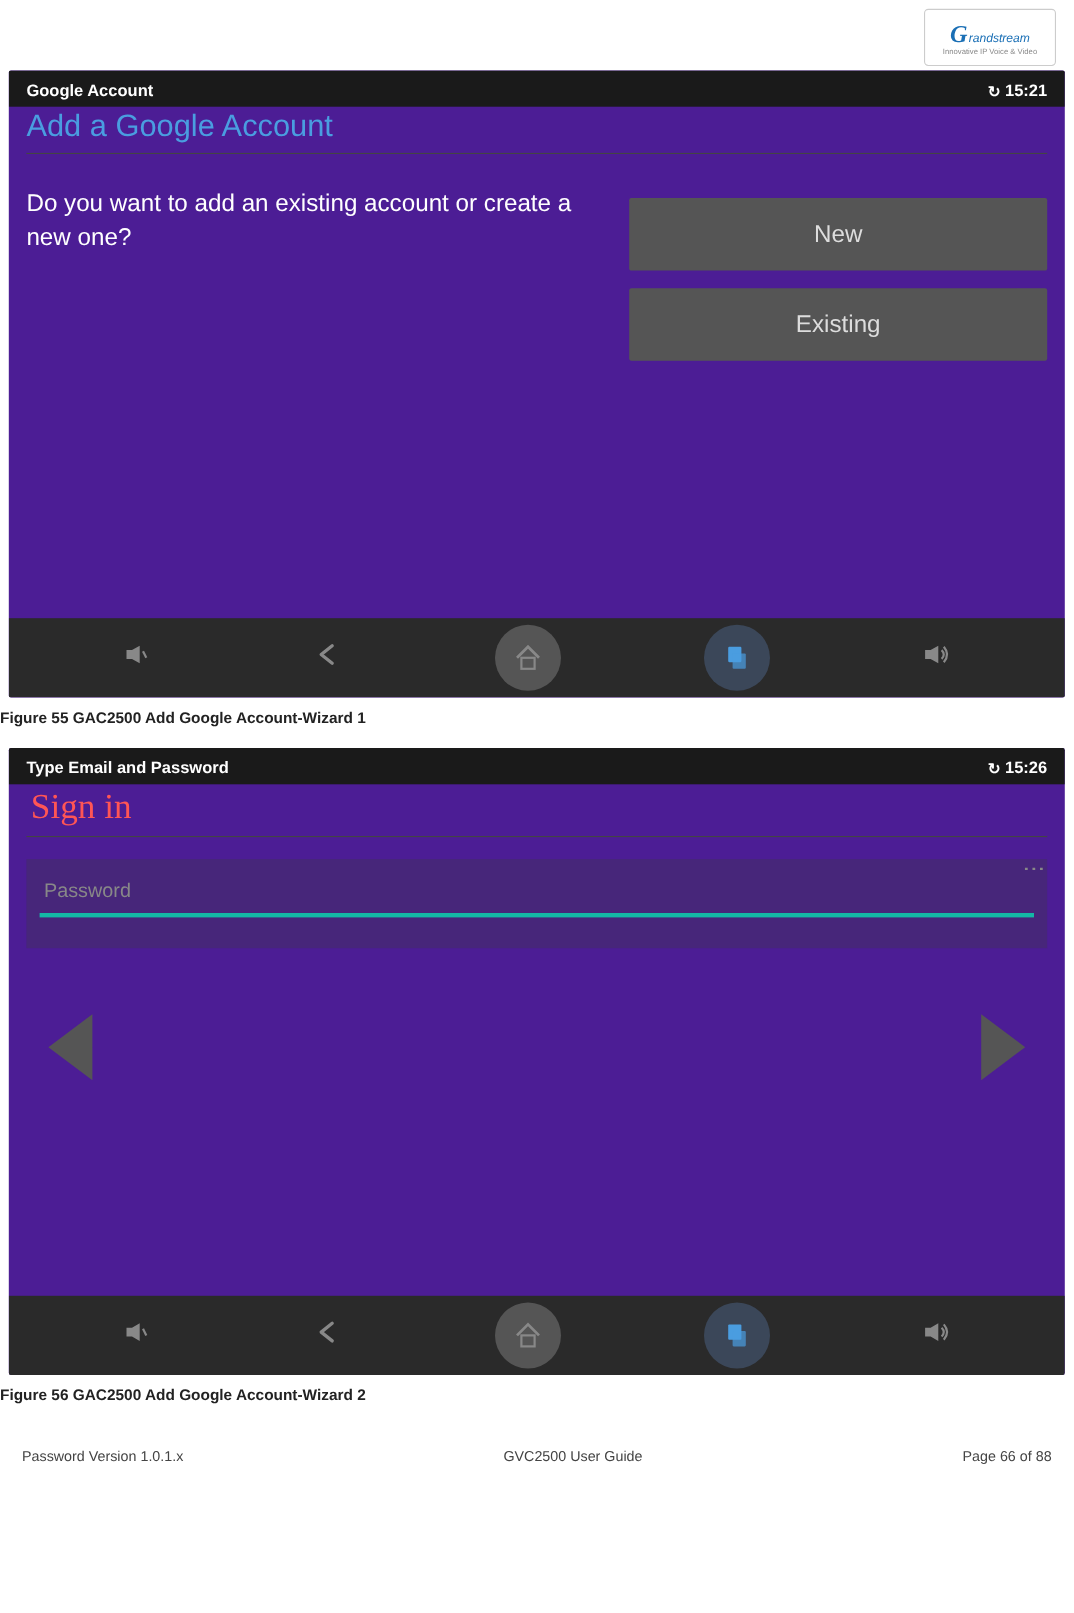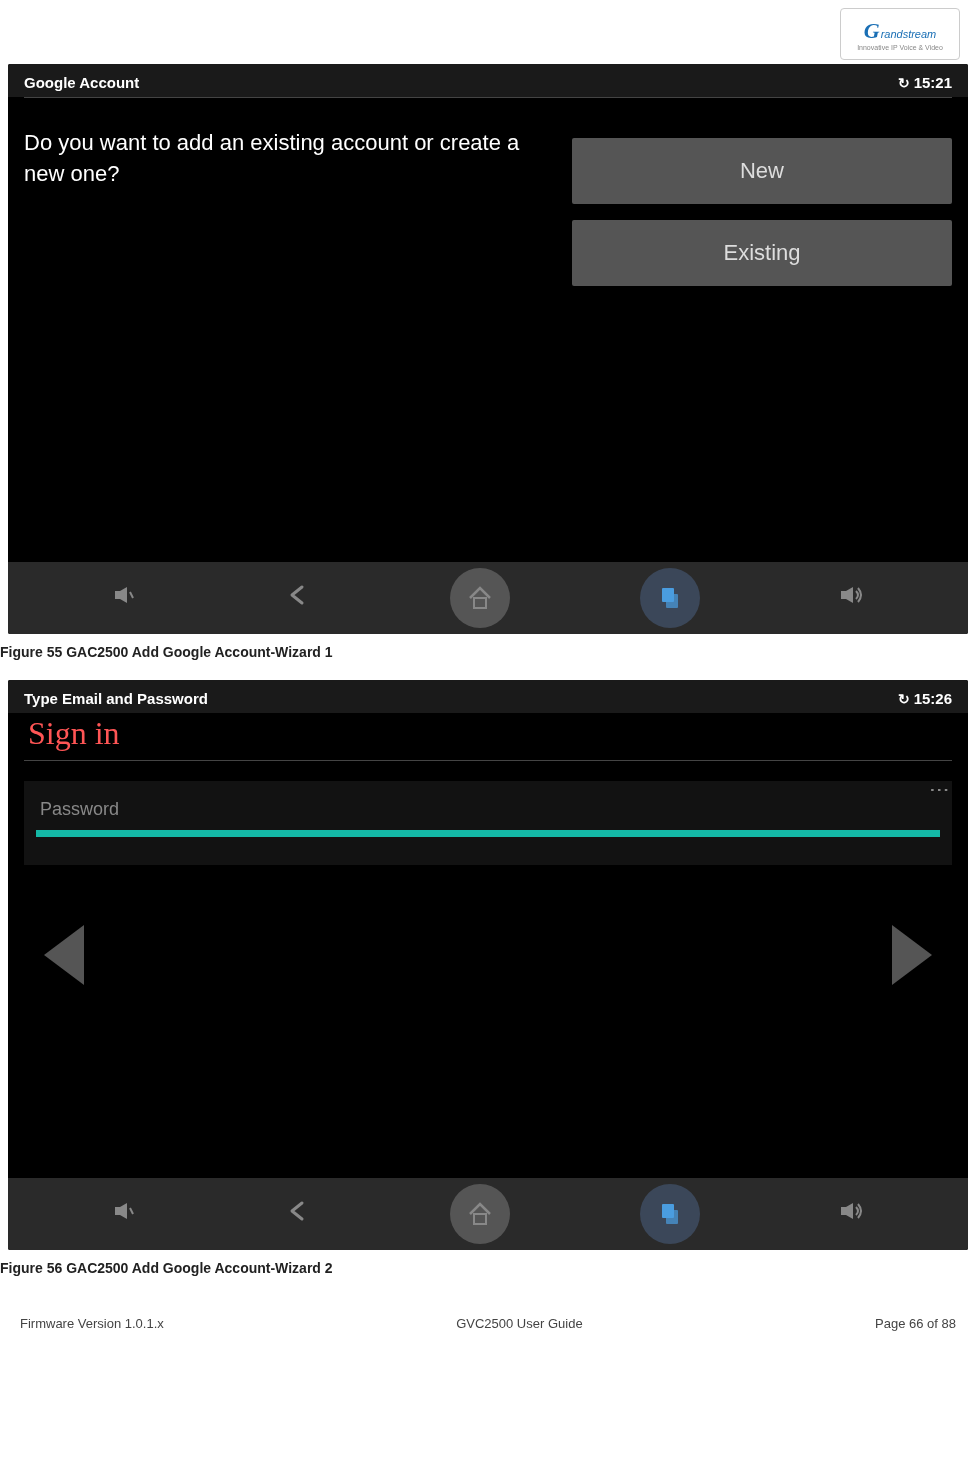--- a/index.html
+++ b/index.html
@@ -36,21 +36,21 @@
       font-family: Georgia, serif;
       font-style: italic;
     }
     .logo-sub {
       font-size: 7px;
       color: #888;
     }
 
     
     .screen {
-      background: #000000;
+      background: #4c1d95;
       margin: 0 8px;
       border-radius: 2px;
       overflow: hidden;
       position: relative;
     }
 
     
     .screen1 {
       height: 570px;
     }
@@ -205,21 +205,21 @@
       width: 100%;
       margin-bottom: 20px;
       outline: none;
     }
     .input-field::placeholder {
       color: #888;
     }
     .input-field-password {
       background: transparent;
       border: none;
-      border-bottom: 7px solid #14b8a6;
+      border-bottom: 4px solid #14b8a6;
       color: #888;
       font-size: 18px;
       padding: 10px 4px;
       width: 100%;
       margin-bottom: 20px;
       outline: none;
     }
     .input-field-password::placeholder {
       color: #888;
     }
@@ -285,20 +285,21 @@
 </div>
 
 <div class="screen screen1">
   <div class="screen-header">
     <span class="screen-header-title">Google Account</span>
     <div class="screen-time">
       <span style="font-size:14px;">↻</span>
       <span>15:21</span>
     </div>
   </div>
+  <div class="screen-subtitle">Add a Google Account</div>
   <div class="screen-divider"></div>
 
   <div class="screen1-content">
     <div class="screen1-left">
       <p class="screen1-question">Do you want to add an existing account or create a new one?</p>
     </div>
     <div class="screen1-right">
       <button class="btn-option">New</button>
       <button class="btn-option">Existing</button>
     </div>
@@ -398,16 +399,16 @@
         <path d="M19,10 Q23,14 19,18" stroke="#888" stroke-width="2" fill="none"></path>
         <path d="M21,7 Q27,14 21,21" stroke="#888" stroke-width="2" fill="none"></path>
       </svg>
     </span>
   </div>
 </div>
 
 <div class="fig-caption">Figure 56 GAC2500 Add Google Account-Wizard 2</div>
 
 <div class="page-footer">
-  <span>Firmware Version 1.0.1.x</span>
+  <span>Password Version 1.0.1.x</span>
   <span>GVC2500 User Guide</span>
   <span>Page 66 of 88</span>
 </div>
 
 </body></html>

